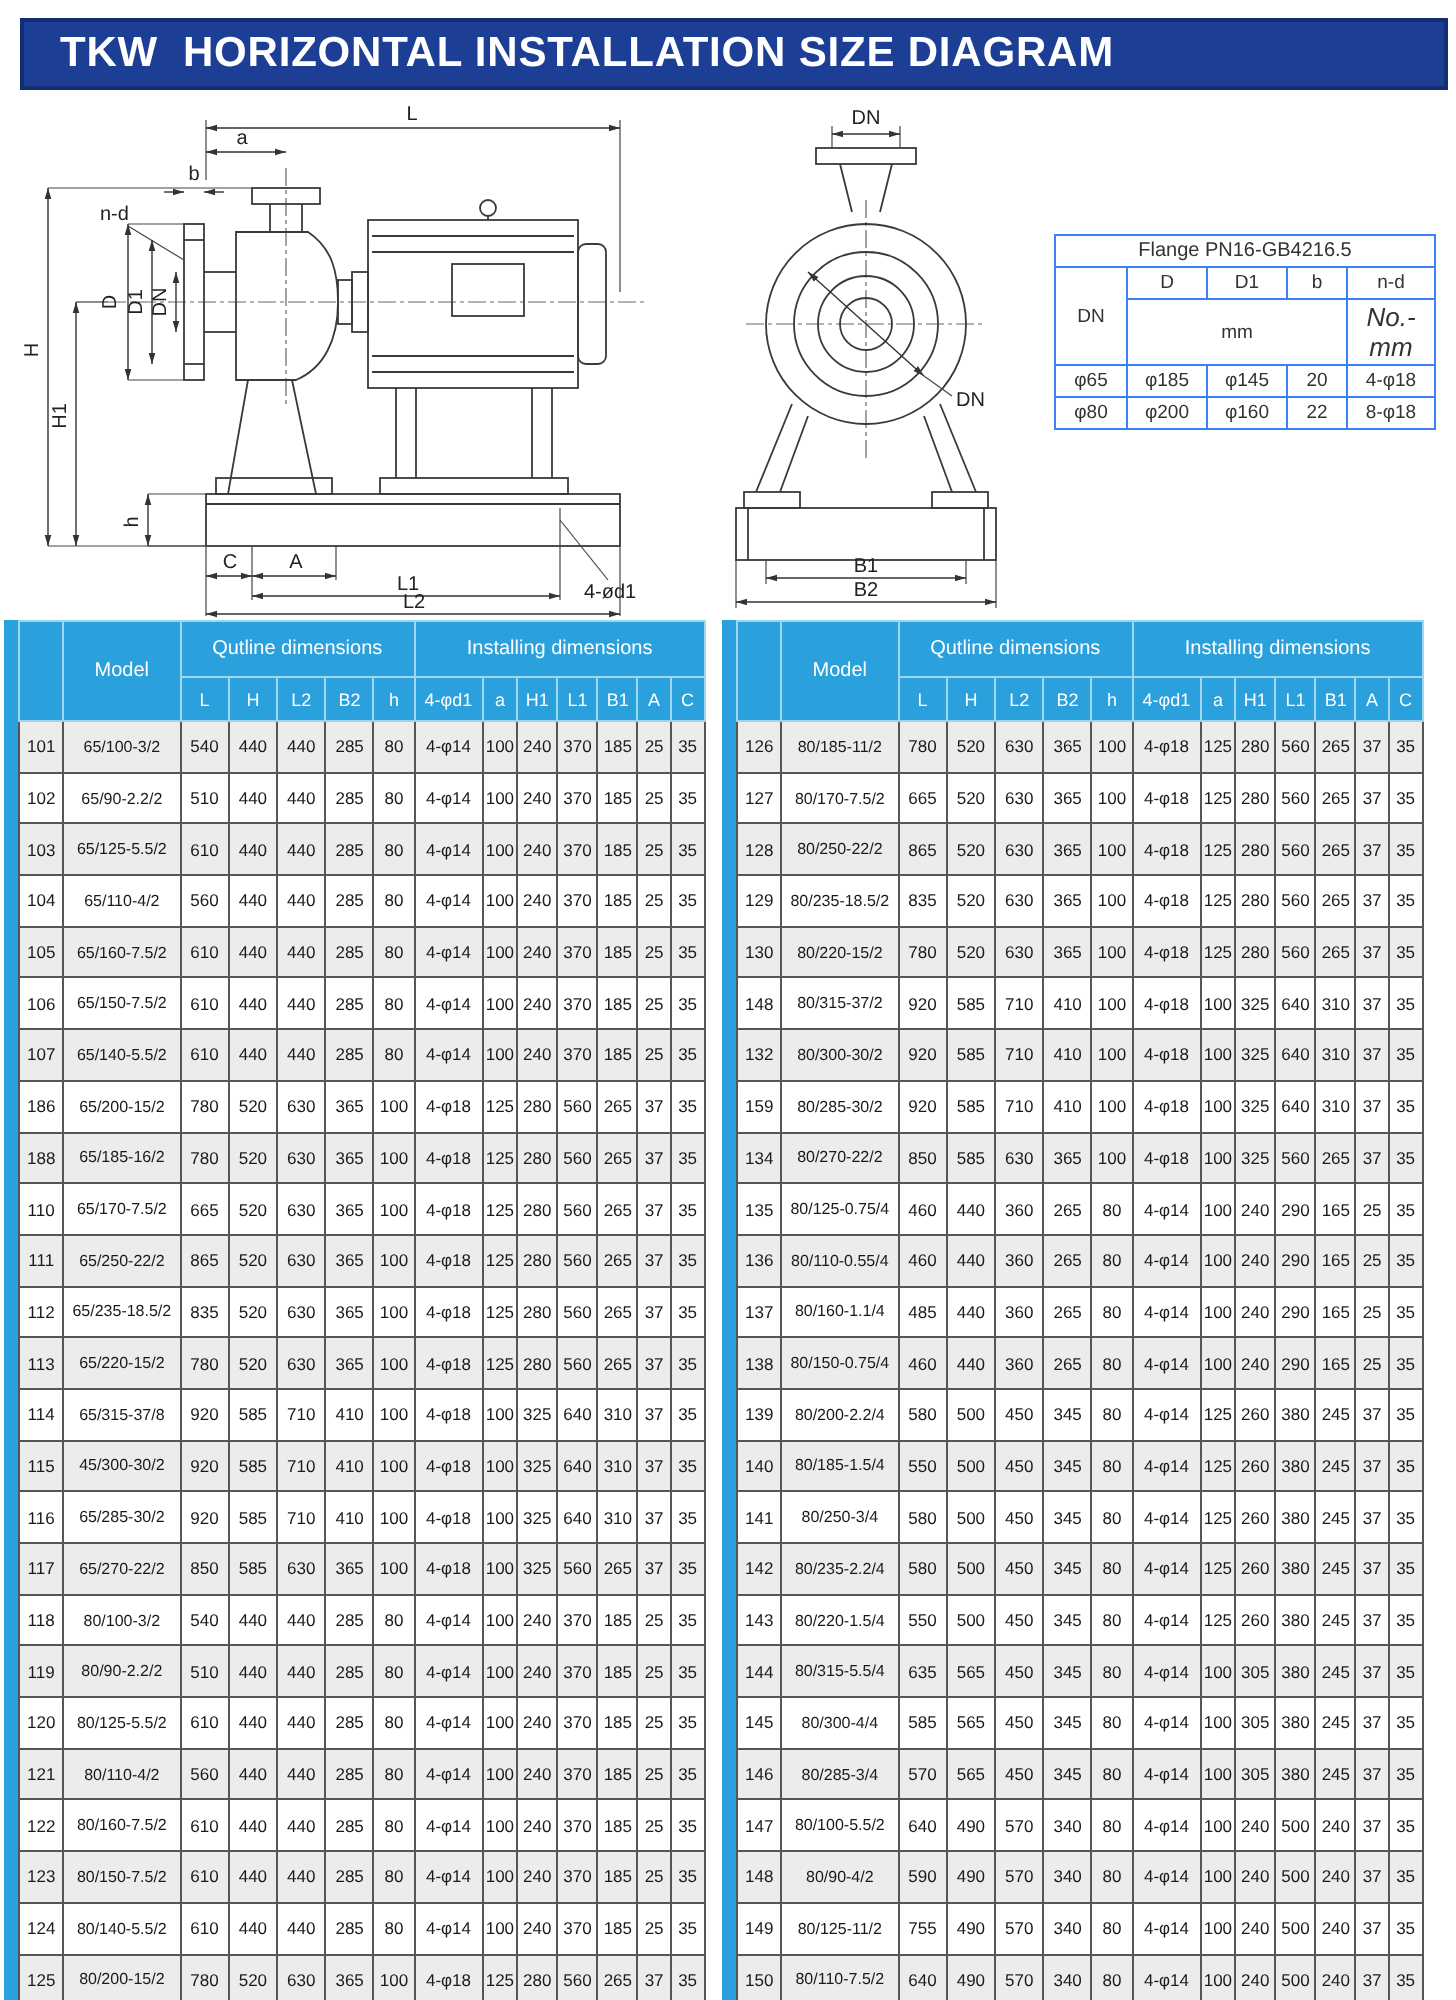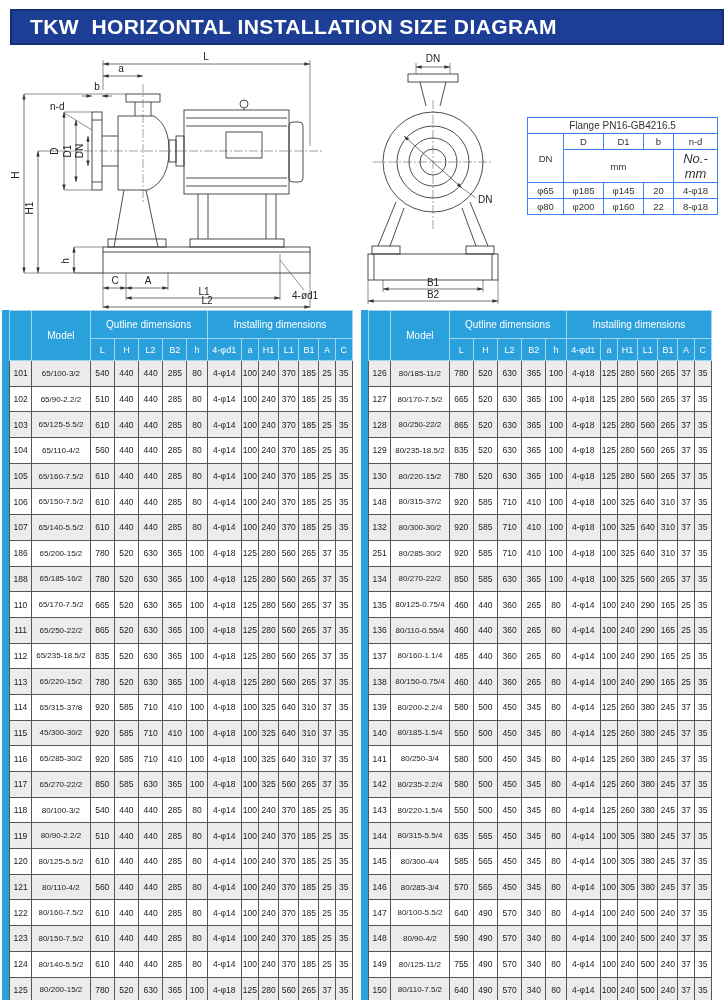--- a/index.html
+++ b/index.html
@@ -809,21 +809,21 @@
             <td>100</td>
             <td>4-φ18</td>
             <td>100</td>
             <td>325</td>
             <td>640</td>
             <td>310</td>
             <td>37</td>
             <td>35</td>
           </tr>
           <tr>
-            <td>251</td>
+            <td>159</td>
             <td class="model">80/285-30/2</td>
             <td>920</td>
             <td>585</td>
             <td>710</td>
             <td>410</td>
             <td>100</td>
             <td>4-φ18</td>
             <td>100</td>
             <td>325</td>
             <td>640</td>

